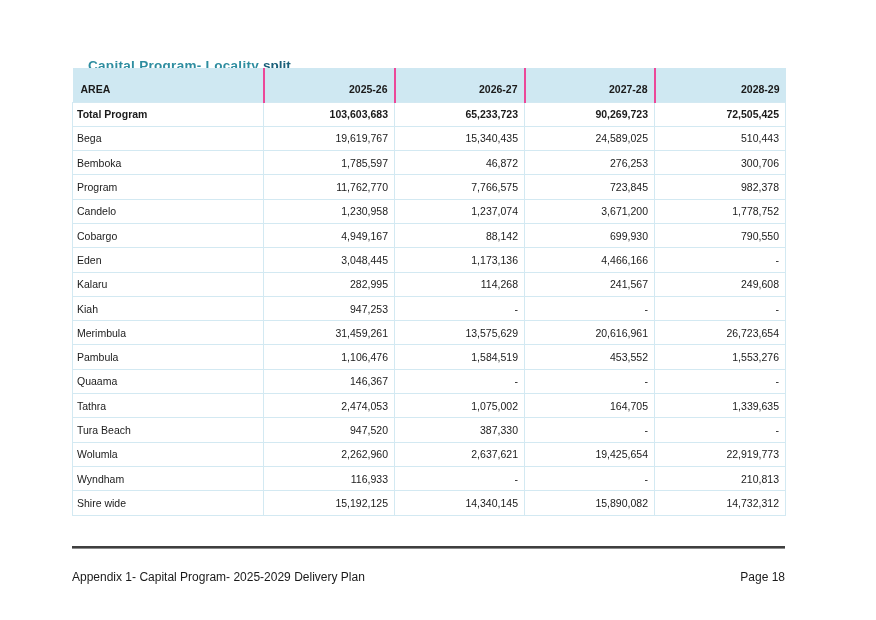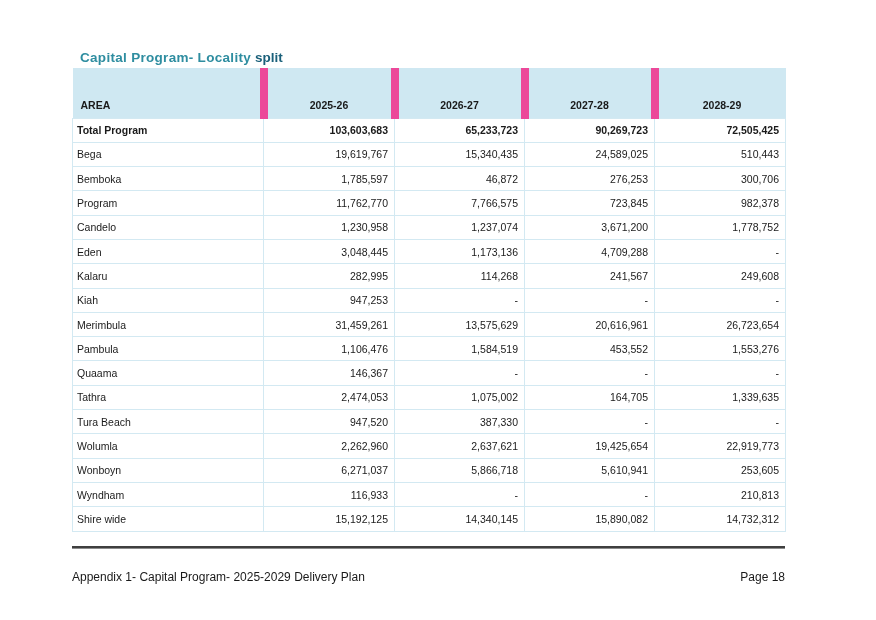--- a/index.html
+++ b/index.html
@@ -16,41 +16,41 @@
     margin: 0; padding: 0;
     background: #ffffff;
     font-family: "Liberation Sans", sans-serif;
     color: var(--text);
     overflow: hidden;
   }
   .page { position: relative; width: 876px; height: 620px; }
 
   .title {
     position: absolute; left: 72px; top: 42px;
-    margin: 8px; font-size: 13.5px; font-weight: bold;
+    margin: 16px; font-size: 13.5px; font-weight: bold;
     letter-spacing: 0.3px;
     color: var(--title-teal);
   }
   .title .split { color: var(--title-split-teal); letter-spacing: 0; }
 
   table.capital-table {
     position: absolute; left: 72px; top: 68px;
     width: 713px;
     border-collapse: collapse;
     table-layout: fixed;
   }
   thead th {
     background: var(--header-bg);
     font-size: 10.5px; font-weight: bold;
     vertical-align: bottom;
-    height: 50px;
+    height: 34px;
     padding: 0 6px 7px 6px;
   }
   thead th.area-col { text-align: left; padding-left: 8px; }
-  thead th.year-col { border-left: 8px solid #ec4899; }
+  thead th.year-col { text-align: right; border-left: 2px solid #ec4899; }
 
   tbody td {
     border: 1px solid var(--grid-line);
     font-size: 10.5px;
     height: 24.3px;
     padding: 0 6px;
     background: #ffffff;
   }
   tbody td.area { text-align: left; padding-left: 4px; }
   tbody td.val  { text-align: right; }
@@ -127,26 +127,33 @@
   </tr>
 
   <tr>
     <td class="area">Candelo</td>
     <td class="val">1,230,958</td>
     <td class="val">1,237,074</td>
     <td class="val">3,671,200</td>
     <td class="val">1,778,752</td>
   </tr>
 
+  <tr>
+    <td class="area">Cobargo</td>
+    <td class="val">4,949,167</td>
+    <td class="val">88,142</td>
+    <td class="val">699,930</td>
+    <td class="val">790,550</td>
+  </tr>
 
   <tr>
     <td class="area">Eden</td>
     <td class="val">3,048,445</td>
     <td class="val">1,173,136</td>
-    <td class="val">4,709,288</td>
+    <td class="val">4,466,166</td>
     <td class="val">-</td>
   </tr>
 
   <tr>
     <td class="area">Kalaru</td>
     <td class="val">282,995</td>
     <td class="val">114,268</td>
     <td class="val">241,567</td>
     <td class="val">249,608</td>
   </tr>
@@ -200,27 +207,20 @@
   </tr>
 
   <tr>
     <td class="area">Wolumla</td>
     <td class="val">2,262,960</td>
     <td class="val">2,637,621</td>
     <td class="val">19,425,654</td>
     <td class="val">22,919,773</td>
   </tr>
 
-  <tr>
-    <td class="area">Wonboyn</td>
-    <td class="val">6,271,037</td>
-    <td class="val">5,866,718</td>
-    <td class="val">5,610,941</td>
-    <td class="val">253,605</td>
-  </tr>
 
   <tr>
     <td class="area">Wyndham</td>
     <td class="val">116,933</td>
     <td class="val">-</td>
     <td class="val">-</td>
     <td class="val">210,813</td>
   </tr>
 
   <tr>

